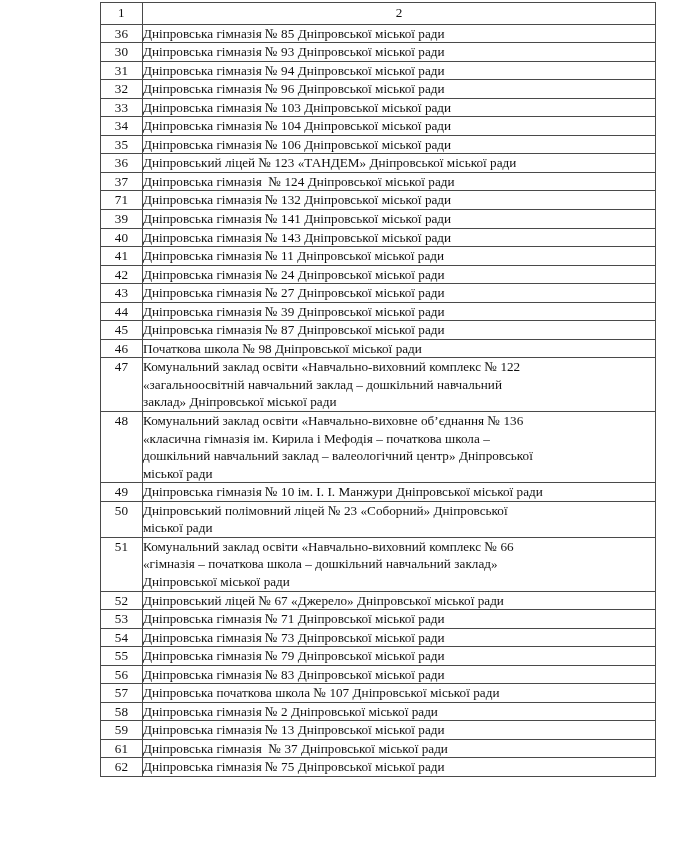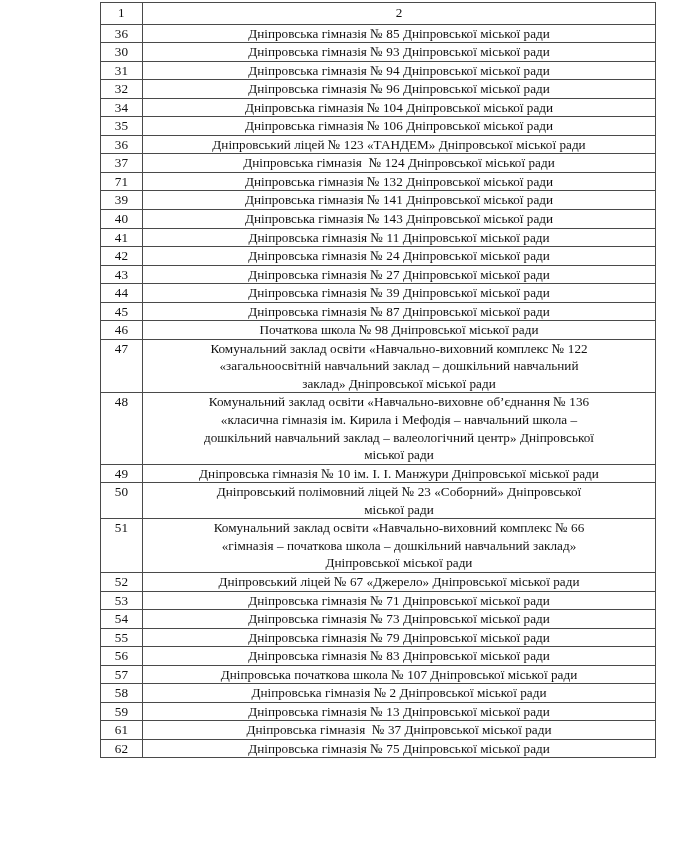--- a/index.html
+++ b/index.html
@@ -51,21 +51,20 @@
     letter-spacing: 0.2px;
   }
   td.name {
     text-align: left;
     padding: 1px 3px 2px 6px;
     word-spacing: 0.1px;
   }
   td.name .ln {
     display: block;
     white-space: pre;
-    text-align: center;
   }
   tr.hdr td {
     text-align: center;
     padding-top: 1px;
     padding-bottom: 2px;
   }
   tr.hdr td.name {
     text-align: center;
     padding-left: 0;
   }
@@ -104,20 +103,26 @@
             <span class="ln">Дніпровська гімназія № 94 Дніпровської міської ради</span>
           </td>
         </tr>
         <tr class="r1">
           <td class="idx">32</td>
           <td class="name">
             <span class="ln">Дніпровська гімназія № 96 Дніпровської міської ради</span>
           </td>
         </tr>
         <tr class="r1">
+          <td class="idx">33</td>
+          <td class="name">
+            <span class="ln">Дніпровська гімназія № 103 Дніпровської міської ради</span>
+          </td>
+        </tr>
+        <tr class="r1">
           <td class="idx">34</td>
           <td class="name">
             <span class="ln">Дніпровська гімназія № 104 Дніпровської міської ради</span>
           </td>
         </tr>
         <tr class="r1">
           <td class="idx">35</td>
           <td class="name">
             <span class="ln">Дніпровська гімназія № 106 Дніпровської міської ради</span>
           </td>
@@ -193,21 +198,21 @@
           <td class="name">
             <span class="ln">Комунальний заклад освіти «Навчально-виховний комплекс № 122</span>
             <span class="ln">«загальноосвітній навчальний заклад – дошкільний навчальний</span>
             <span class="ln">заклад» Дніпровської міської ради</span>
           </td>
         </tr>
         <tr>
           <td class="idx">48</td>
           <td class="name">
             <span class="ln">Комунальний заклад освіти «Навчально-виховне об’єднання № 136</span>
-            <span class="ln">«класична гімназія ім. Кирила і Мефодія – навчальний школа –</span>
+            <span class="ln">«класична гімназія ім. Кирила і Мефодія – початкова школа –</span>
             <span class="ln">дошкільний навчальний заклад – валеологічний центр» Дніпровської</span>
             <span class="ln">міської ради</span>
           </td>
         </tr>
         <tr class="r1">
           <td class="idx">49</td>
           <td class="name">
             <span class="ln">Дніпровська гімназія № 10 ім. І. І. Манжури Дніпровської міської ради</span>
           </td>
         </tr>

